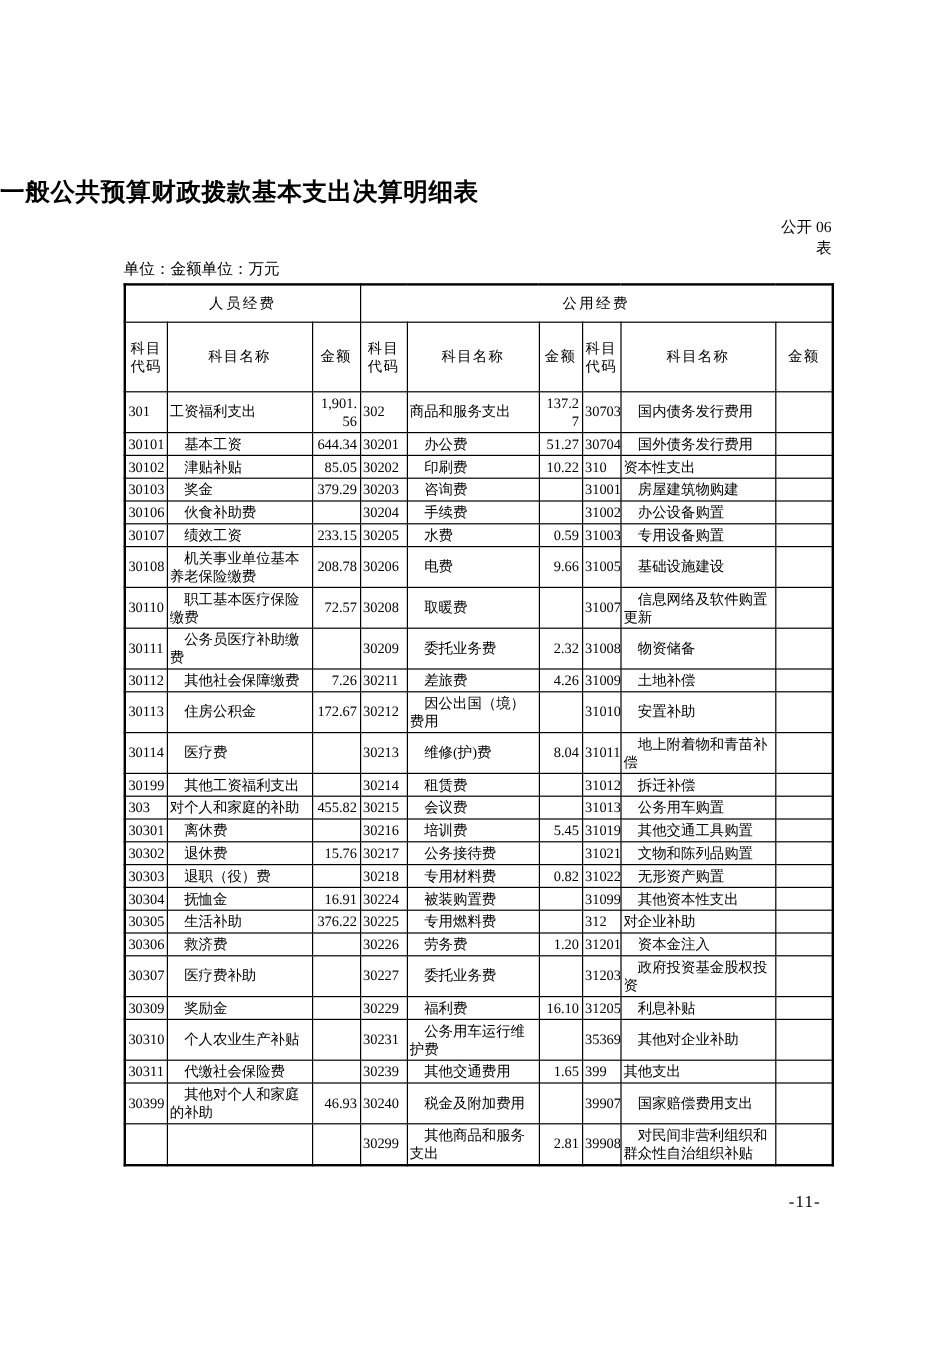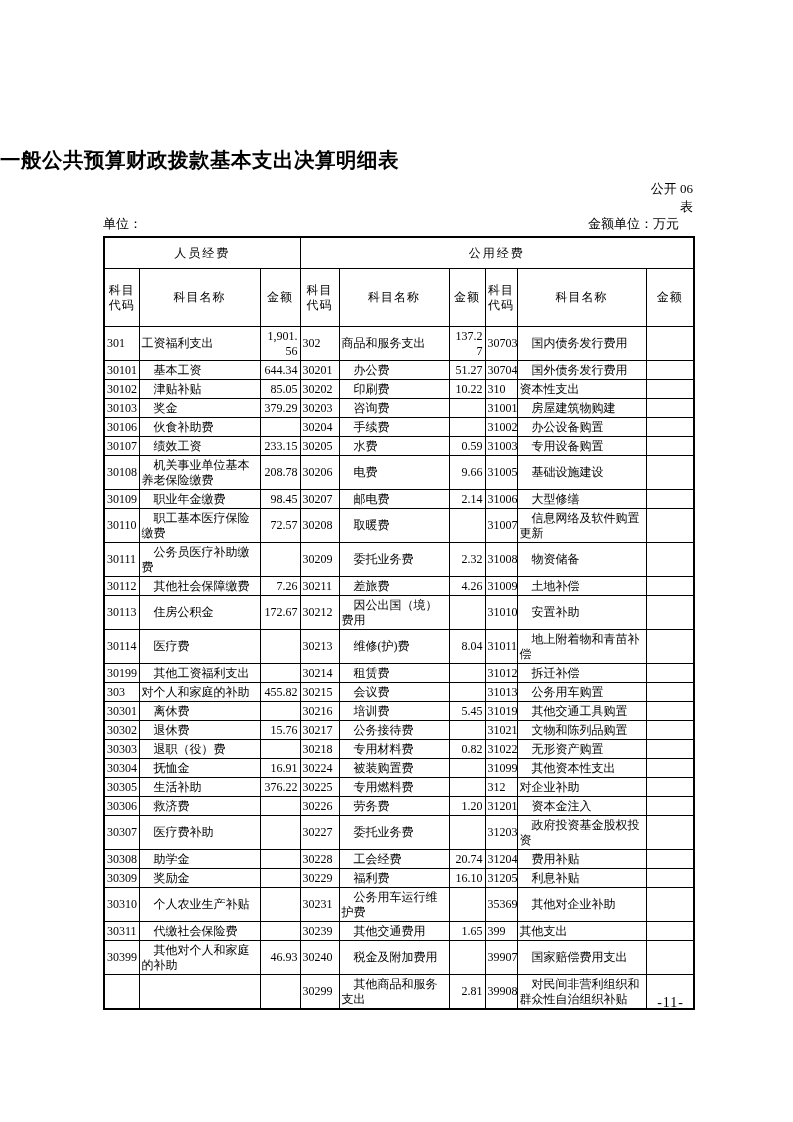--- a/index.html
+++ b/index.html
@@ -13,21 +13,21 @@
     position:absolute; top:146px; left:0; width:100%; margin:0;
     text-align:left; font-family:"Liberation Sans","DejaVu Sans",sans-serif;
     font-size:20.5px; font-weight:bold; letter-spacing:0.5px;
   }
   .doccode {
     position:absolute; top:180px; right:100px; text-align:right;
     font-size:13px; line-height:18px;
   }
   .meta {
     position:absolute; top:215px; left:103px; width:590px;
-    display:flex; justify-content:space-between; font-size:13px;
+    display:flex; font-size:13px;
   }
   .meta .amtunit { padding-right:14px; }
 
   table.report {
     position:absolute; top:236px; left:103px; width:591px;
     border-collapse:collapse; table-layout:fixed;
     font-size:12px; border:2px solid #000;
   }
   .report th, .report td {
     border:1px solid #000; font-weight:normal;
@@ -164,31 +164,20 @@
           <td class="name sub">机关事业单位基本养老保险缴费</td>
           <td class="amt">208.78</td>
           <td class="code">30206</td>
           <td class="name sub">电费</td>
           <td class="amt">9.66</td>
           <td class="code">31005</td>
           <td class="name sub">基础设施建设</td>
           <td class="amt"></td>
         </tr>
         <tr>
-          <td class="code">30109</td>
-          <td class="name sub">职业年金缴费</td>
-          <td class="amt">98.45</td>
-          <td class="code">30207</td>
-          <td class="name sub">邮电费</td>
-          <td class="amt">2.14</td>
-          <td class="code">31006</td>
-          <td class="name sub">大型修缮</td>
-          <td class="amt"></td>
-        </tr>
-        <tr>
           <td class="code">30110</td>
           <td class="name sub">职工基本医疗保险缴费</td>
           <td class="amt">72.57</td>
           <td class="code">30208</td>
           <td class="name sub">取暖费</td>
           <td class="amt"></td>
           <td class="code">31007</td>
           <td class="name sub">信息网络及软件购置更新</td>
           <td class="amt"></td>
         </tr>
@@ -329,31 +318,20 @@
           <td class="name sub">医疗费补助</td>
           <td class="amt"></td>
           <td class="code">30227</td>
           <td class="name sub">委托业务费</td>
           <td class="amt"></td>
           <td class="code">31203</td>
           <td class="name sub">政府投资基金股权投资</td>
           <td class="amt"></td>
         </tr>
         <tr>
-          <td class="code">30308</td>
-          <td class="name sub">助学金</td>
-          <td class="amt"></td>
-          <td class="code">30228</td>
-          <td class="name sub">工会经费</td>
-          <td class="amt">20.74</td>
-          <td class="code">31204</td>
-          <td class="name sub">费用补贴</td>
-          <td class="amt"></td>
-        </tr>
-        <tr>
           <td class="code">30309</td>
           <td class="name sub">奖励金</td>
           <td class="amt"></td>
           <td class="code">30229</td>
           <td class="name sub">福利费</td>
           <td class="amt">16.10</td>
           <td class="code">31205</td>
           <td class="name sub">利息补贴</td>
           <td class="amt"></td>
         </tr>

